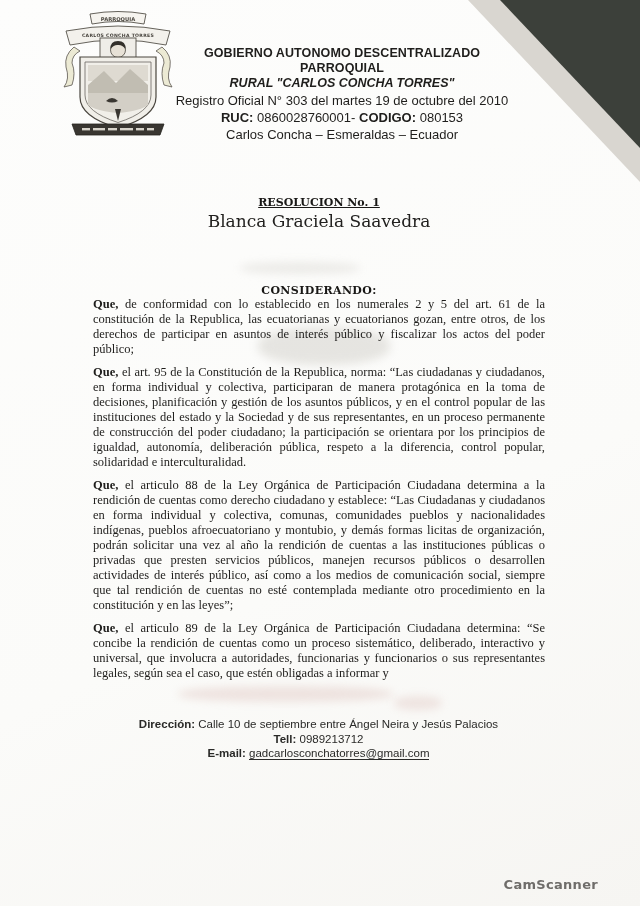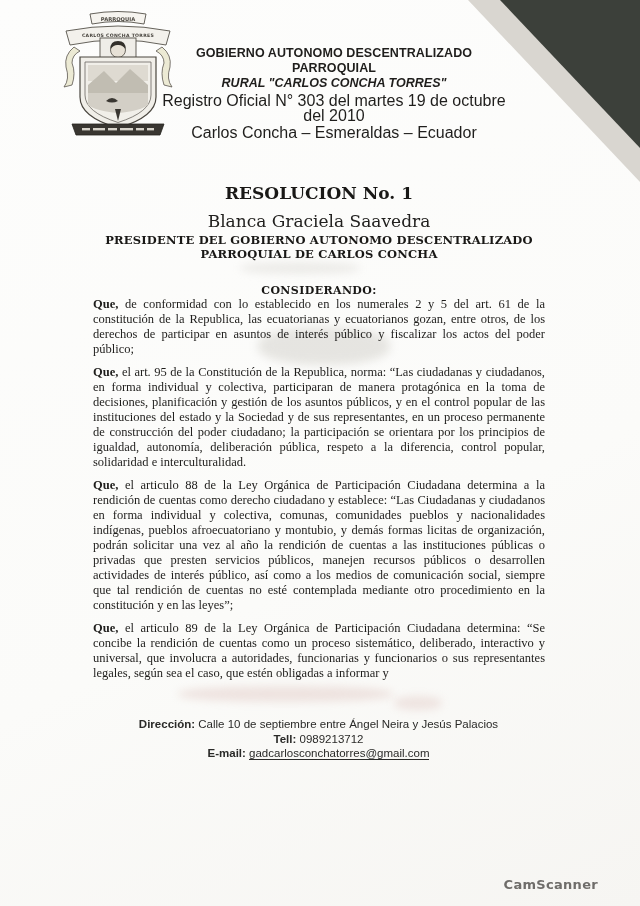--- a/index.html
+++ b/index.html
@@ -10,31 +10,31 @@
     overflow:hidden;color:#1e1d1b;
   }
   
   .corner-light{position:absolute;left:455px;top:0;width:185px;height:182px;
     clip-path:polygon(13px 0,100% 0,100% 100%);background:#d9d6d0;}
   .corner-dark{position:absolute;left:492px;top:0;width:148px;height:148px;
     clip-path:polygon(8px 0,100% 0,100% 100%);background:#3c403a;}
   
   .crest{position:absolute;left:58px;top:5px;width:120px;height:132px;}
   
-  .letterhead{position:absolute;left:160px;top:46px;width:348px;text-align:center;
+  .letterhead{position:absolute;left:168px;top:46px;width:348px;text-align:center;
     font-family:"Liberation Sans",sans-serif;color:#1f1e1c;}
   .lh-bold{font-size:12.5px;font-weight:bold;line-height:15px;letter-spacing:.1px;}
   .lh-bold-italic{font-size:12.5px;font-weight:bold;font-style:italic;line-height:15px;}
-  .lh-reg{font-size:16px;line-height:15px;margin-top:2px;}
+  .lh-reg{font-size:13px;line-height:15px;margin-top:2px;}
   .lh-reg b{font-weight:bold;}
   
   .head{position:absolute;left:93px;width:452px;text-align:center;
     font-family:"DejaVu Serif",serif;font-weight:bold;color:#191816;}
   .title{top:139px;font-size:11.5px;line-height:13.5px;letter-spacing:.2px;}
-  .res-no{top:183px;font-size:17px;}
+  .res-no{top:196px;font-size:11px;text-decoration:underline;}
   .author{top:211px;font-size:17px;font-weight:normal;color:#22211f;}
   .president{top:233px;font-size:11.5px;line-height:14px;letter-spacing:.2px;}
   .considerando{top:284px;font-size:11px;letter-spacing:.4px;text-align:center;}
   
   .body-text{position:absolute;left:93px;top:297px;width:452px;
     font-family:Liberation Serif, serif;font-size:12.5px;line-height:15px;
     text-align:justify;color:#1e1d1b;}
   .body-text p{margin:0 0 8px 0;}
   .body-text .lead{font-weight:bold;}
   
@@ -104,34 +104,31 @@
         <rect x="78" y="123" width="8" height="2.4"></rect>
           <rect x="89" y="123" width="7" height="2.4"></rect>
       </g>
     </g>
   </svg>
 
   <div class="letterhead">
     <div class="lh-bold">GOBIERNO AUTONOMO DESCENTRALIZADO PARROQUIAL</div>
     <div class="lh-bold-italic">RURAL "CARLOS CONCHA TORRES"</div>
     <div class="lh-reg">Registro Oficial N° 303 del martes 19 de octubre del 2010</div>
+    <div class="lh-reg"><b>RUC:</b> <span>0860028760001-</span> <b>CODIGO:</b> <span>080153</span></div>
     <div class="lh-reg">Carlos Concha – Esmeraldas – Ecuador</div>
   </div>
 
   <div class="head title">
   </div>
 
   <div class="head res-no">RESOLUCION No. 1</div>
 
   <div class="head author">Blanca Graciela Saavedra</div>
 
-  <div class="head president">
-    <div>PRESIDENTE DEL GOBIERNO AUTONOMO DESCENTRALIZADO</div>
-    <div>PARROQUIAL DE CARLOS CONCHA</div>
-  </div>
 
   <div class="head considerando">CONSIDERANDO:</div>
 
   <div class="body-text">
     <p><span class="lead">Que,</span><span> de conformidad con lo establecido en los numerales 2 y 5 del art. 61 de la constitución de la Republica, las ecuatorianas y ecuatorianos gozan, entre otros, de los derechos de participar en asuntos de interés público y fiscalizar los actos del poder público;</span></p>
     <p><span class="lead">Que,</span><span> el art. 95 de la Constitución de la Republica, norma: “Las ciudadanas y ciudadanos, en forma individual y colectiva, participaran de manera protagónica en la toma de decisiones, planificación y gestión de los asuntos públicos, y en el control popular de las instituciones del estado y la Sociedad y de sus representantes, en un proceso permanente de construcción del poder ciudadano; la participación se orientara por los principios de igualdad, autonomía, deliberación pública, respeto a la diferencia, control popular, solidaridad e interculturalidad.</span></p>
     <p><span class="lead">Que,</span><span> el articulo 88 de la Ley Orgánica de Participación Ciudadana determina a la rendición de cuentas como derecho ciudadano y establece: “Las Ciudadanas y ciudadanos en forma individual y colectiva, comunas, comunidades pueblos y nacionalidades indígenas, pueblos afroecuatoriano y montubio, y demás formas licitas de organización, podrán solicitar una vez al año la rendición de cuentas a las instituciones públicas o privadas que presten servicios públicos, manejen recursos públicos o desarrollen actividades de interés público, así como a los medios de comunicación social, siempre que tal rendición de cuentas no esté contemplada mediante otro procedimiento en la constitución y en las leyes”;</span></p>
     <p><span class="lead">Que,</span><span> el articulo 89 de la Ley Orgánica de Participación Ciudadana determina: “Se concibe la rendición de cuentas como un proceso sistemático, deliberado, interactivo y universal, que involucra a autoridades, funcionarias y funcionarios o sus representantes legales, según sea el caso, que estén obligadas a informar y</span></p>
   </div>
 

